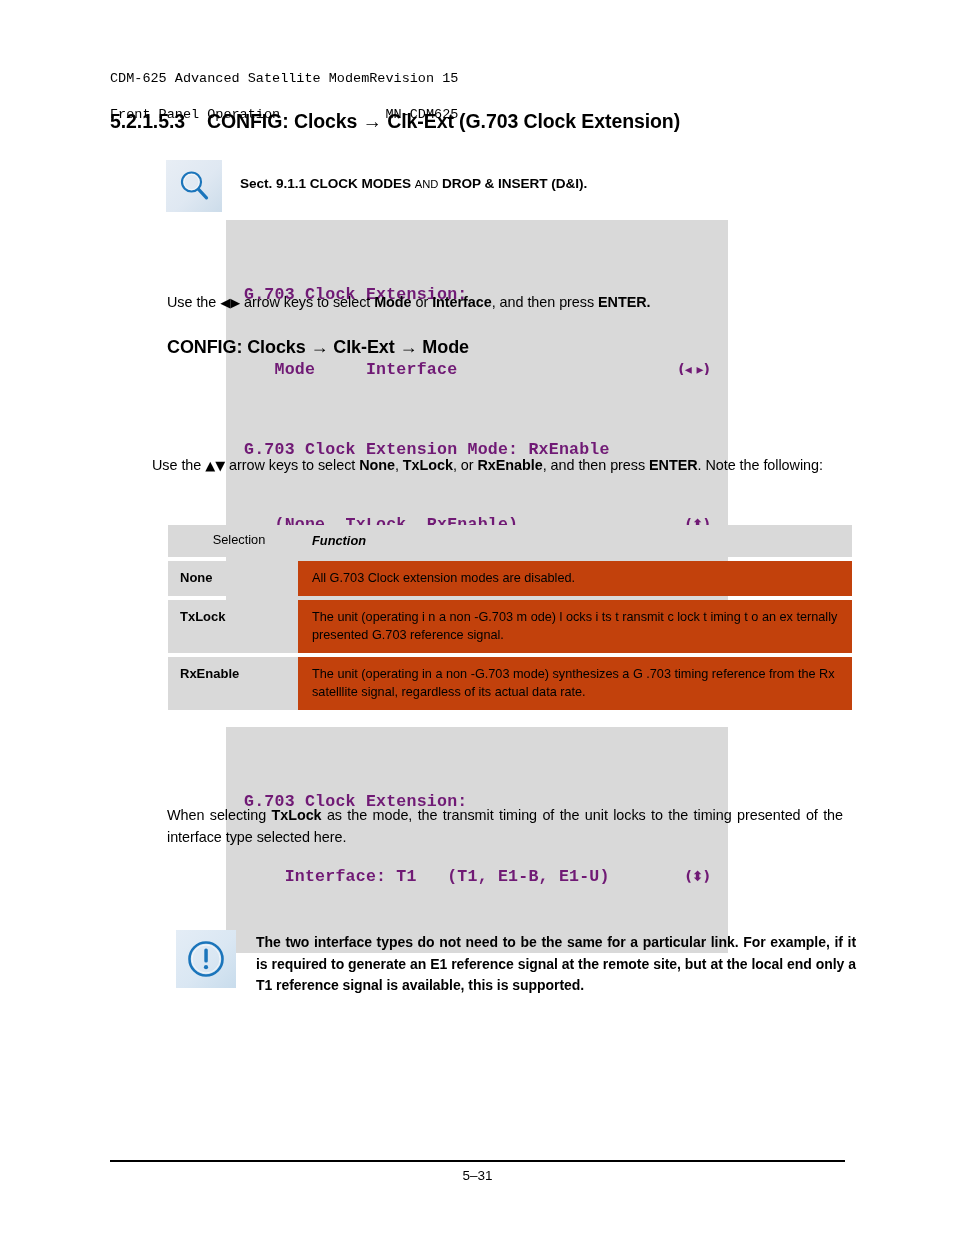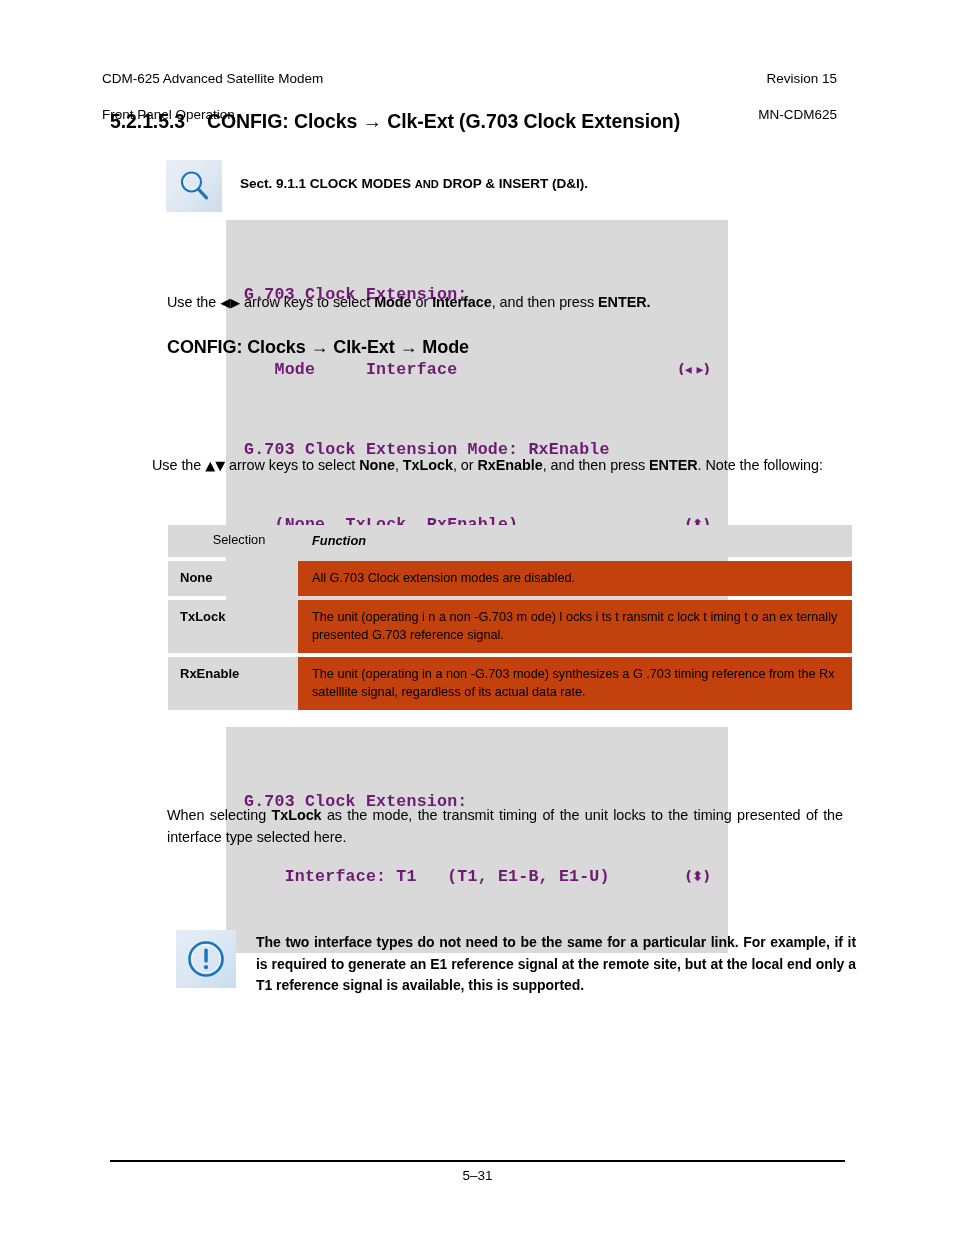--- a/index.html
+++ b/index.html
@@ -17,27 +17,27 @@
   }
 
   .page {
     position: absolute;
     inset: 0;
   }
 
   
   .page-header {
     position: absolute;
-    left: 102px;
+    left: 110px;
     top: 52px;
     width: 735px;
     display: flex;
-    justify-content: space-between;
     font-size: 13.5px;
     line-height: 18px;
+    font-family: Liberation Mono, monospace;
   }
   .header-left, .header-right { white-space: pre-line; }
   .header-right { text-align: right; }
 
   
   .section-heading {
     position: absolute;
     left: 110px;
     top: 110px;
     width: 760px;
@@ -72,21 +72,21 @@
   #callout-magnifier {
     left: 166px;
     top: 160px;
     width: 690px;
   }
   #callout-magnifier .callout-text {
     padding: 14px 0 0 18px;
   }
   .smallcaps {
     font-size: 11.2px;
-    font-weight: bold;
+    font-weight: normal;
   }
 
   #callout-important {
     left: 176px;
     top: 930px;
     width: 680px;
   }
   #callout-important .callout-icon {
     width: 60px;
     height: 58px;

